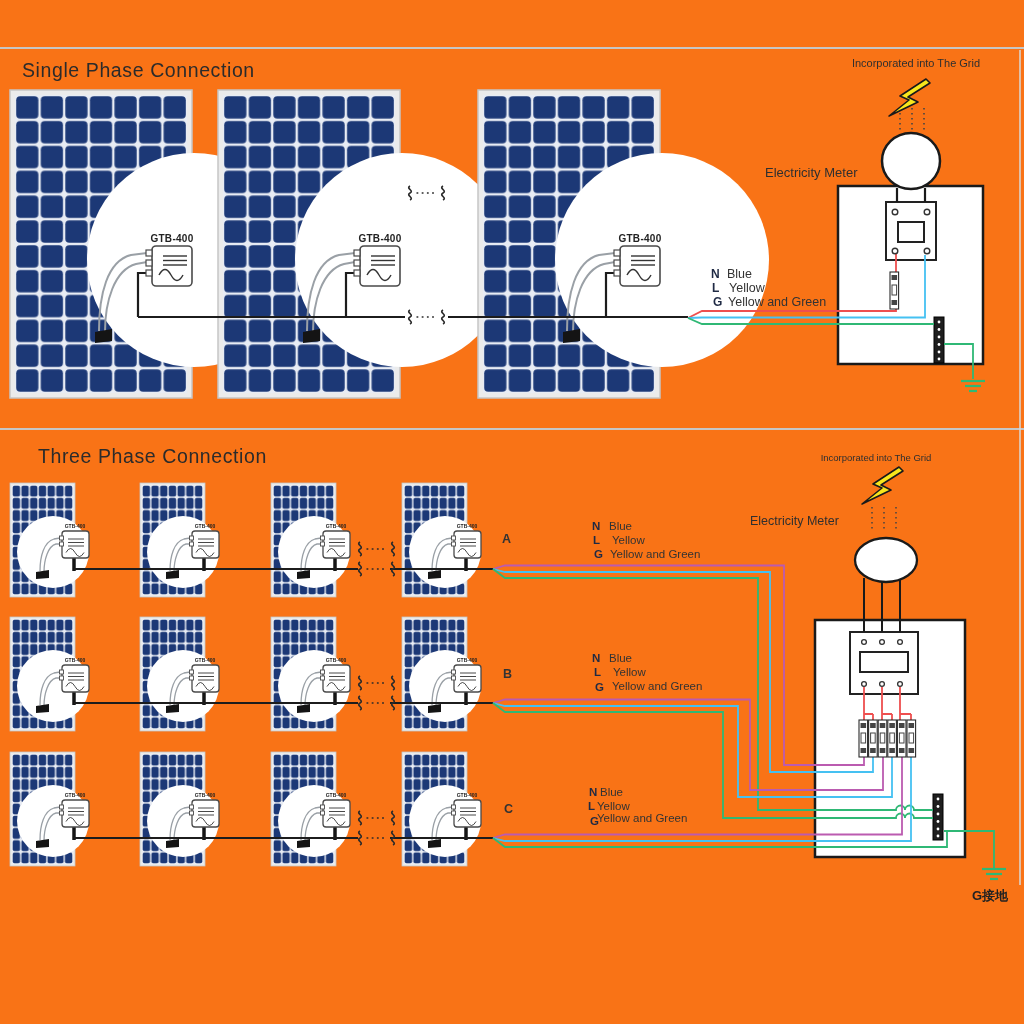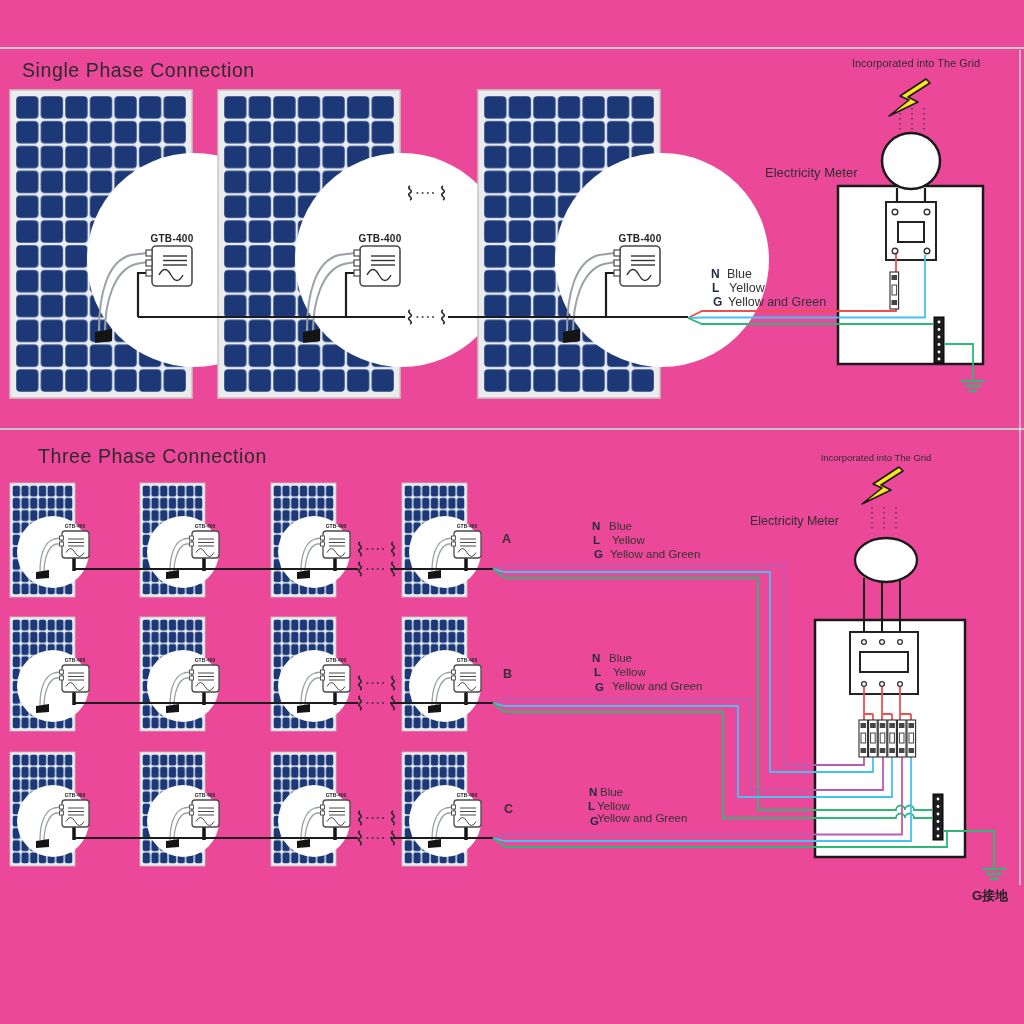--- a/index.html
+++ b/index.html
@@ -1,16 +1,16 @@
 <!DOCTYPE html>
 <html><head>
 <meta charset="utf-8">
 <style>
   html,body{margin:0;padding:0;background:#fff;}
-  #stage{position:relative;width:1024px;height:1024px;background:#ec4899;overflow:hidden;}
+  #stage{position:relative;width:1024px;height:1024px;background:#f97316;overflow:hidden;}
   svg{position:absolute;left:0;top:0;}
   text{font-family:"Liberation Sans","DejaVu Sans",sans-serif;fill:#333;}
   .title{font-size:19.5px;fill:#2b2b2b;letter-spacing:0.6px;}
   .grid-label{font-size:11px;text-anchor:middle;fill:#2f2f2f;}
   .grid-label2{font-size:9.5px;text-anchor:middle;fill:#2f2f2f;}
   .meter-label{font-size:13px;fill:#2f2f2f;}
   .meter-label2{font-size:12.5px;fill:#2f2f2f;}
   .gtb{font-size:10px;font-weight:bold;fill:#222;text-anchor:middle;letter-spacing:0.3px;}
   .gtb-s{font-size:5px;font-weight:bold;fill:#222;text-anchor:middle;}
   .lkey{font-size:12px;font-weight:bold;fill:#1f2a44;}

